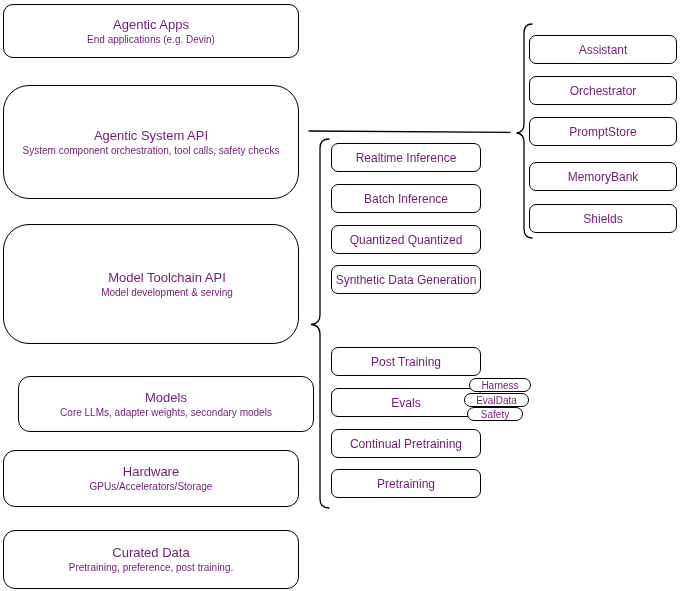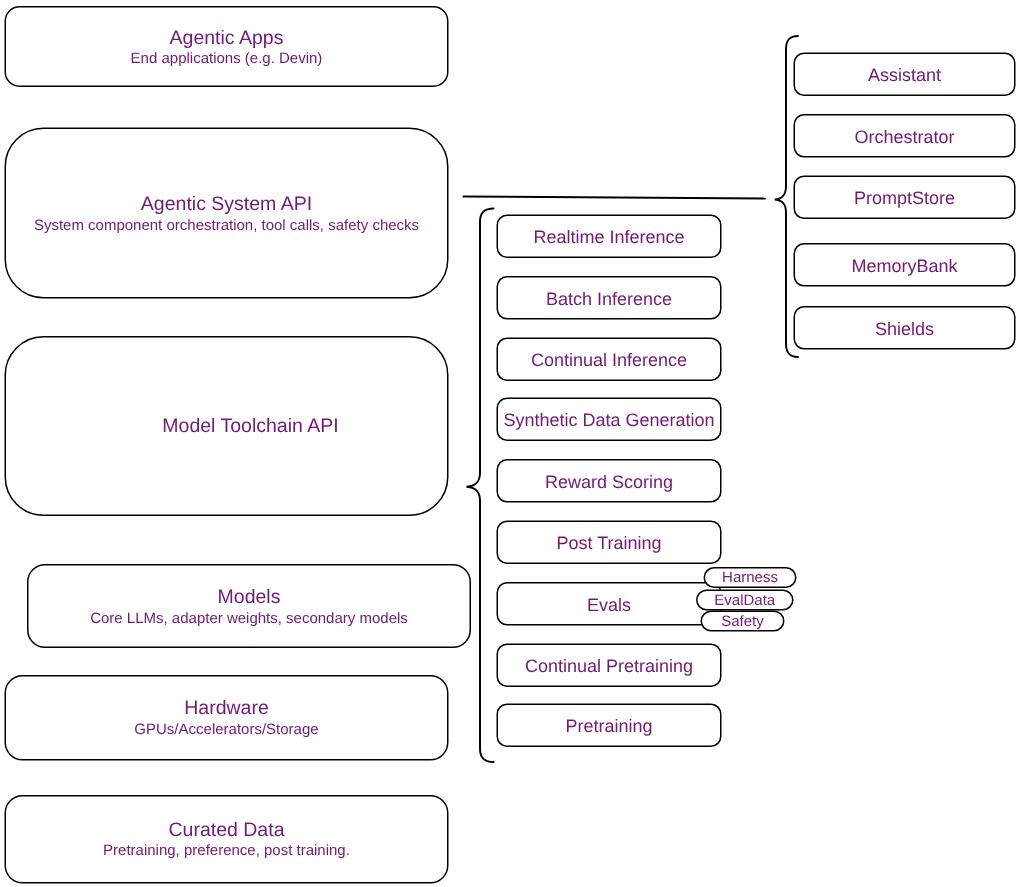--- a/index.html
+++ b/index.html
@@ -101,20 +101,21 @@
     <div class="box-sub">End applications (e.g. Devin)</div>
   </div>
 
   <div class="big-box" style="top:85px;height:114px;border-radius:26px;">
     <div class="box-title">Agentic System API</div>
     <div class="box-sub">System component orchestration, tool calls, safety checks</div>
   </div>
 
   <div class="big-box" style="top:224px;height:120px;border-radius:26px;padding-left:32px;">
     <div class="box-title">Model Toolchain API</div>
+    <div class="box-sub">Model development &amp; serving</div>
   </div>
 
   <div class="big-box" style="top:376px;height:56px;border-radius:12px;margin-left:15px;">
     <div class="box-title">Models</div>
     <div class="box-sub">Core LLMs, adapter weights, secondary models</div>
   </div>
 
   <div class="big-box" style="top:450px;height:57px;border-radius:12px;">
     <div class="box-title">Hardware</div>
     <div class="box-sub">GPUs/Accelerators/Storage</div>
@@ -125,27 +126,24 @@
     <div class="box-sub">Pretraining, preference, post training.</div>
   </div>
 
   <div class="svc-box" style="top:143px;">
     <span>Realtime Inference</span>
   </div>
   <div class="svc-box" style="top:184px;">
     <span>Batch Inference</span>
   </div>
   <div class="svc-box" style="top:225px;">
-    <span>Continual Inference</span>
+    <span>Quantized Quantized</span>
   </div>
   <div class="svc-box" style="top:265px;">
     <span>Synthetic Data Generation</span>
-  </div>
-  <div class="svc-box" style="top:306px;">
-    <span>Reward Scoring</span>
   </div>
   <div class="svc-box" style="top:347px;">
     <span>Post Training</span>
   </div>
   <div class="svc-box" style="top:388px;">
     <span>Evals</span>
   </div>
   <div class="svc-box" style="top:429px;">
     <span>Continual Pretraining</span>
   </div>

